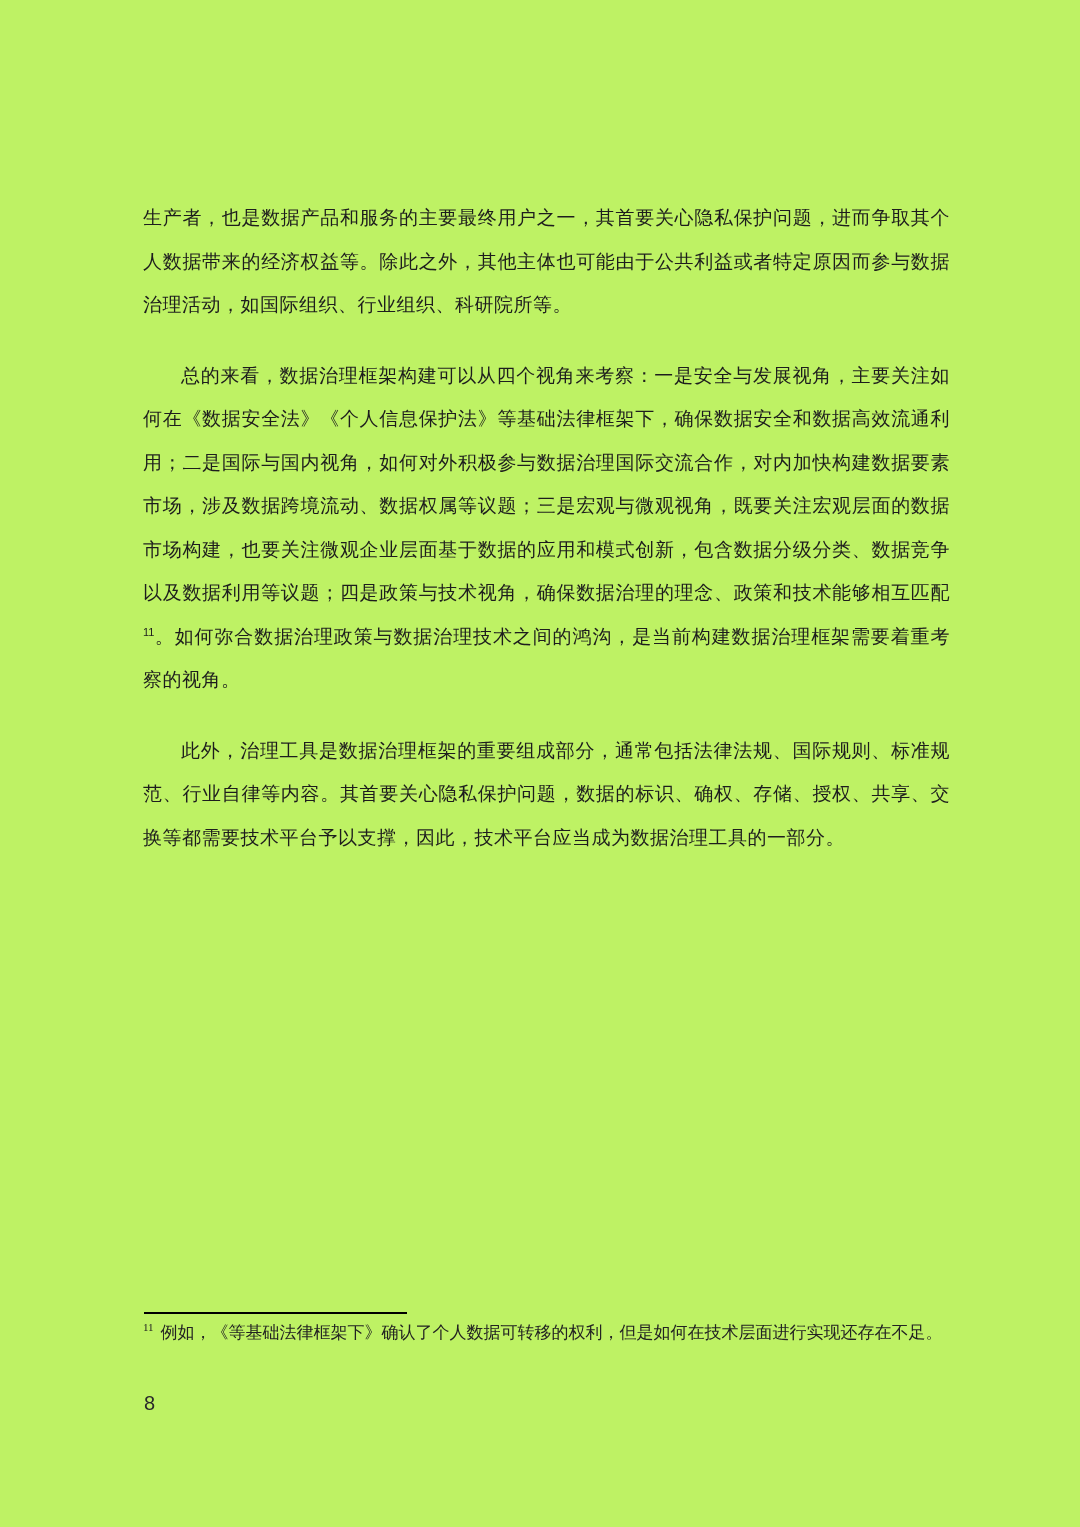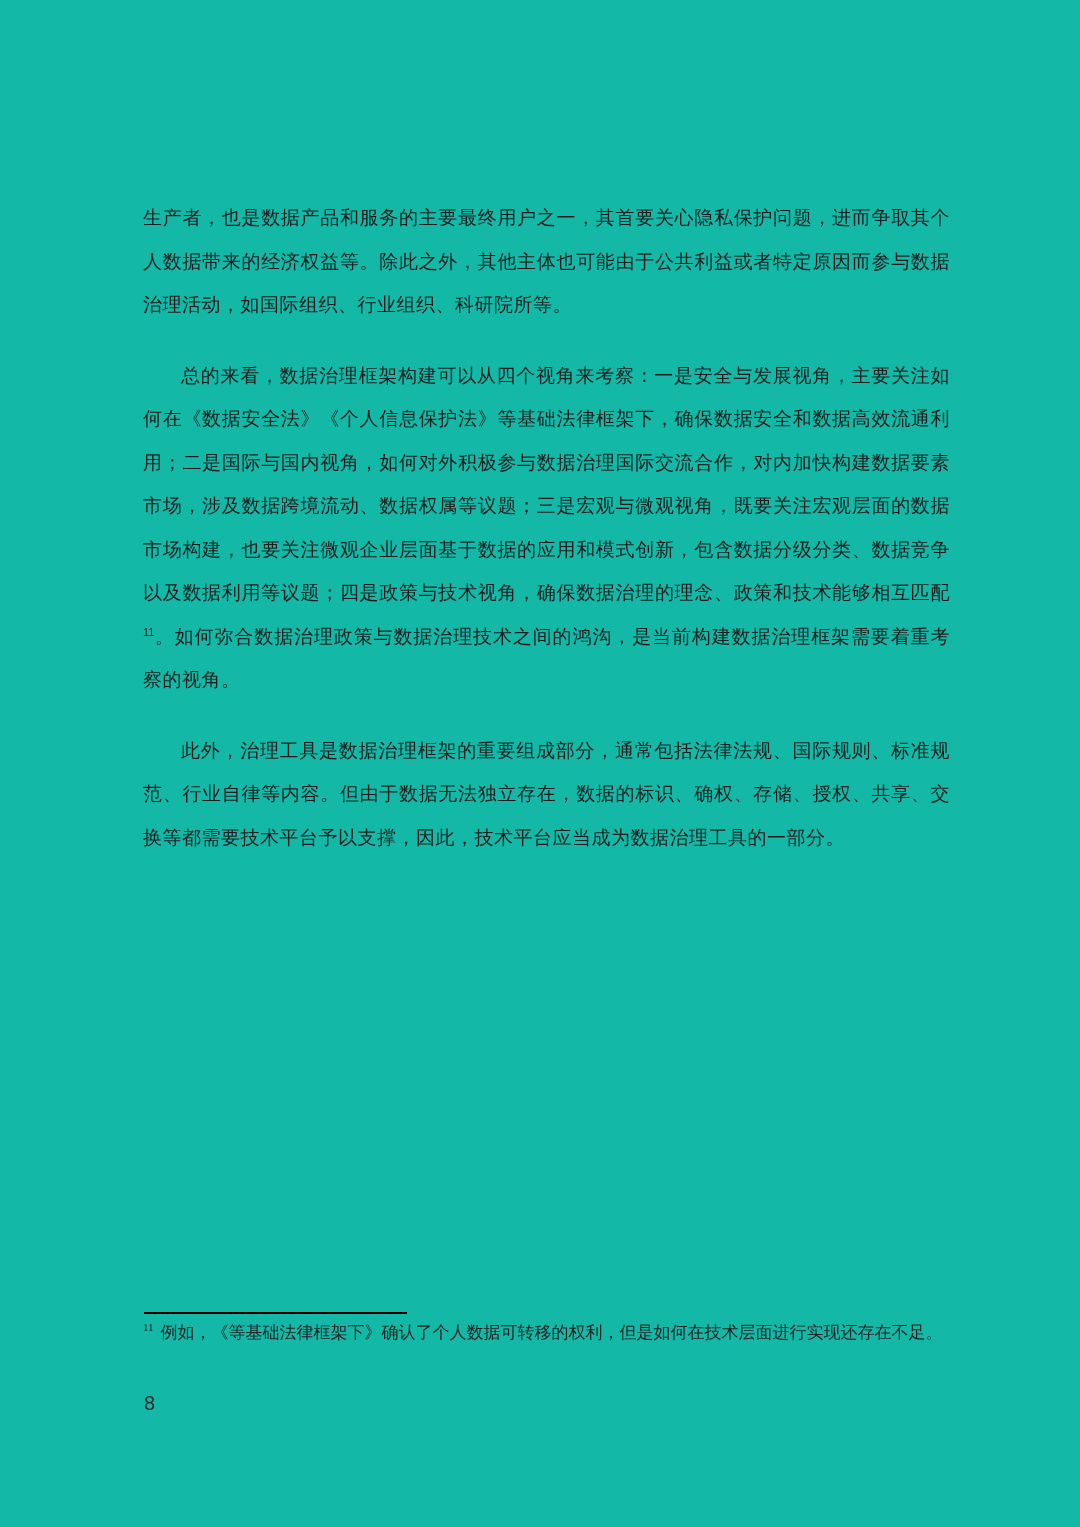--- a/index.html
+++ b/index.html
@@ -4,21 +4,21 @@
 <style>
   html, body {
     margin: 0;
     padding: 0;
     background: #ffffff;
   }
   .page {
     position: relative;
     width: 1080px;
     height: 1527px;
-    background: #14b8a6;
+    background: #bef264;
     overflow: hidden;
     font-family: "Liberation Sans", "DejaVu Sans", sans-serif;
   }
   .body-text {
     position: absolute;
     left: 143px;
     top: 196px;
     width: 807px;
     color: #1d1d1d;
   }
@@ -77,21 +77,21 @@
 </head>
 <body>
 
 <div class="page">
 
   <div class="body-text">
     <p>生产者，也是数据产品和服务的主要最终用户之一，其首要关心隐私保护问题，进而争取其个人数据带来的经济权益等。除此之外，其他主体也可能由于公共利益或者特定原因而参与数据治理活动，如国际组织、行业组织、科研院所等。</p>
 
     <p class="indent"><span>总的来看，数据治理框架构建可以从四个视角来考察：一是安全与发展视角，主要关注如何在《数据安全法》《个人信息保护法》等基础法律框架下，确保数据安全和数据高效流通利用；二是国际与国内视角，如何对外积极参与数据治理国际交流合作，对内加快构建数据要素市场，涉及数据跨境流动、数据权属等议题；三是宏观与微观视角，既要关注宏观层面的数据市场构建，也要关注微观企业层面基于数据的应用和模式创新，包含数据分级分类、数据竞争以及数据利用等议题；四是政策与技术视角，确保数据治理的理念、政策和技术能够相互匹配</span><sup class="fn-ref">11</sup><span>。如何弥合数据治理政策与数据治理技术之间的鸿沟，是当前构建数据治理框架需要着重考察的视角。</span></p>
 
-    <p class="indent">此外，治理工具是数据治理框架的重要组成部分，通常包括法律法规、国际规则、标准规范、行业自律等内容。但由于数据无法独立存在，数据的标识、确权、存储、授权、共享、交换等都需要技术平台予以支撑，因此，技术平台应当成为数据治理工具的一部分。</p>
+    <p class="indent">此外，治理工具是数据治理框架的重要组成部分，通常包括法律法规、国际规则、标准规范、行业自律等内容。其首要关心隐私保护问题，数据的标识、确权、存储、授权、共享、交换等都需要技术平台予以支撑，因此，技术平台应当成为数据治理工具的一部分。</p>
   </div>
 
   <div class="footnote-separator"></div>
 
   <p class="footnote"><sup class="fn-marker">11</sup><span>例如，《等基础法律框架下》确认了个人数据可转移的权利，但是如何在技术层面进行实现还存在不足。</span></p>
 
   <div class="page-number">8</div>
 
 </div>
 

